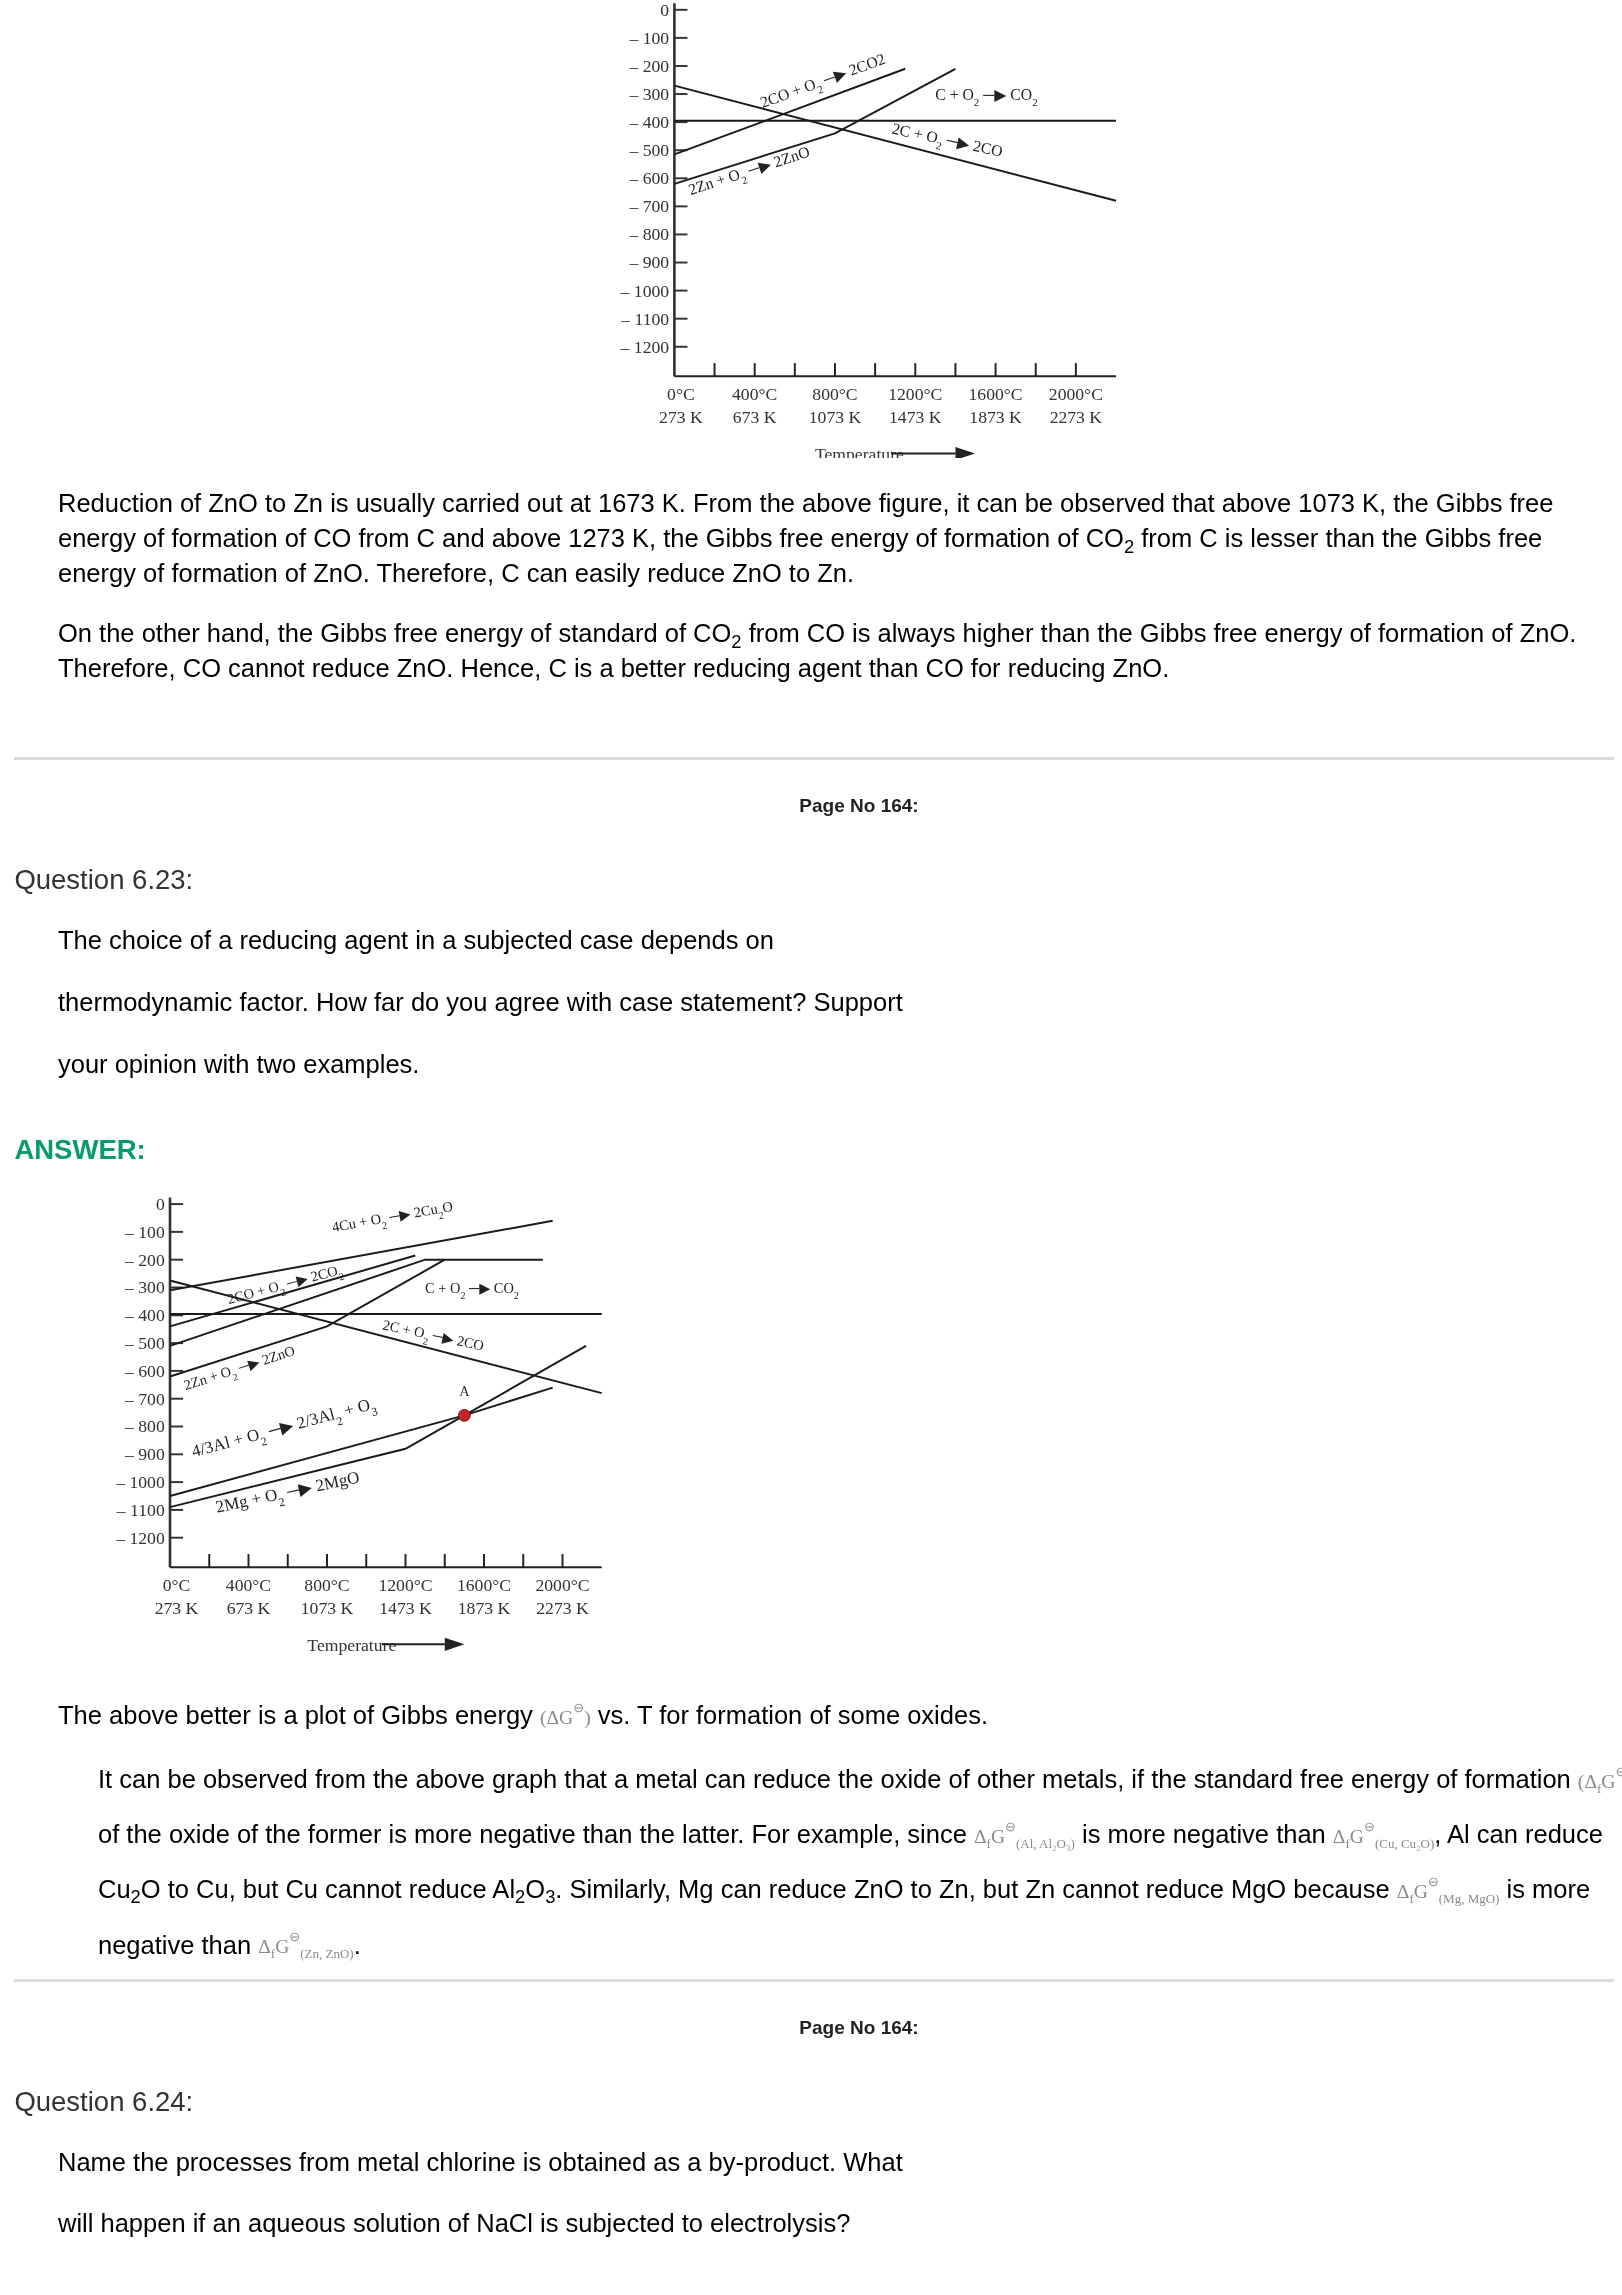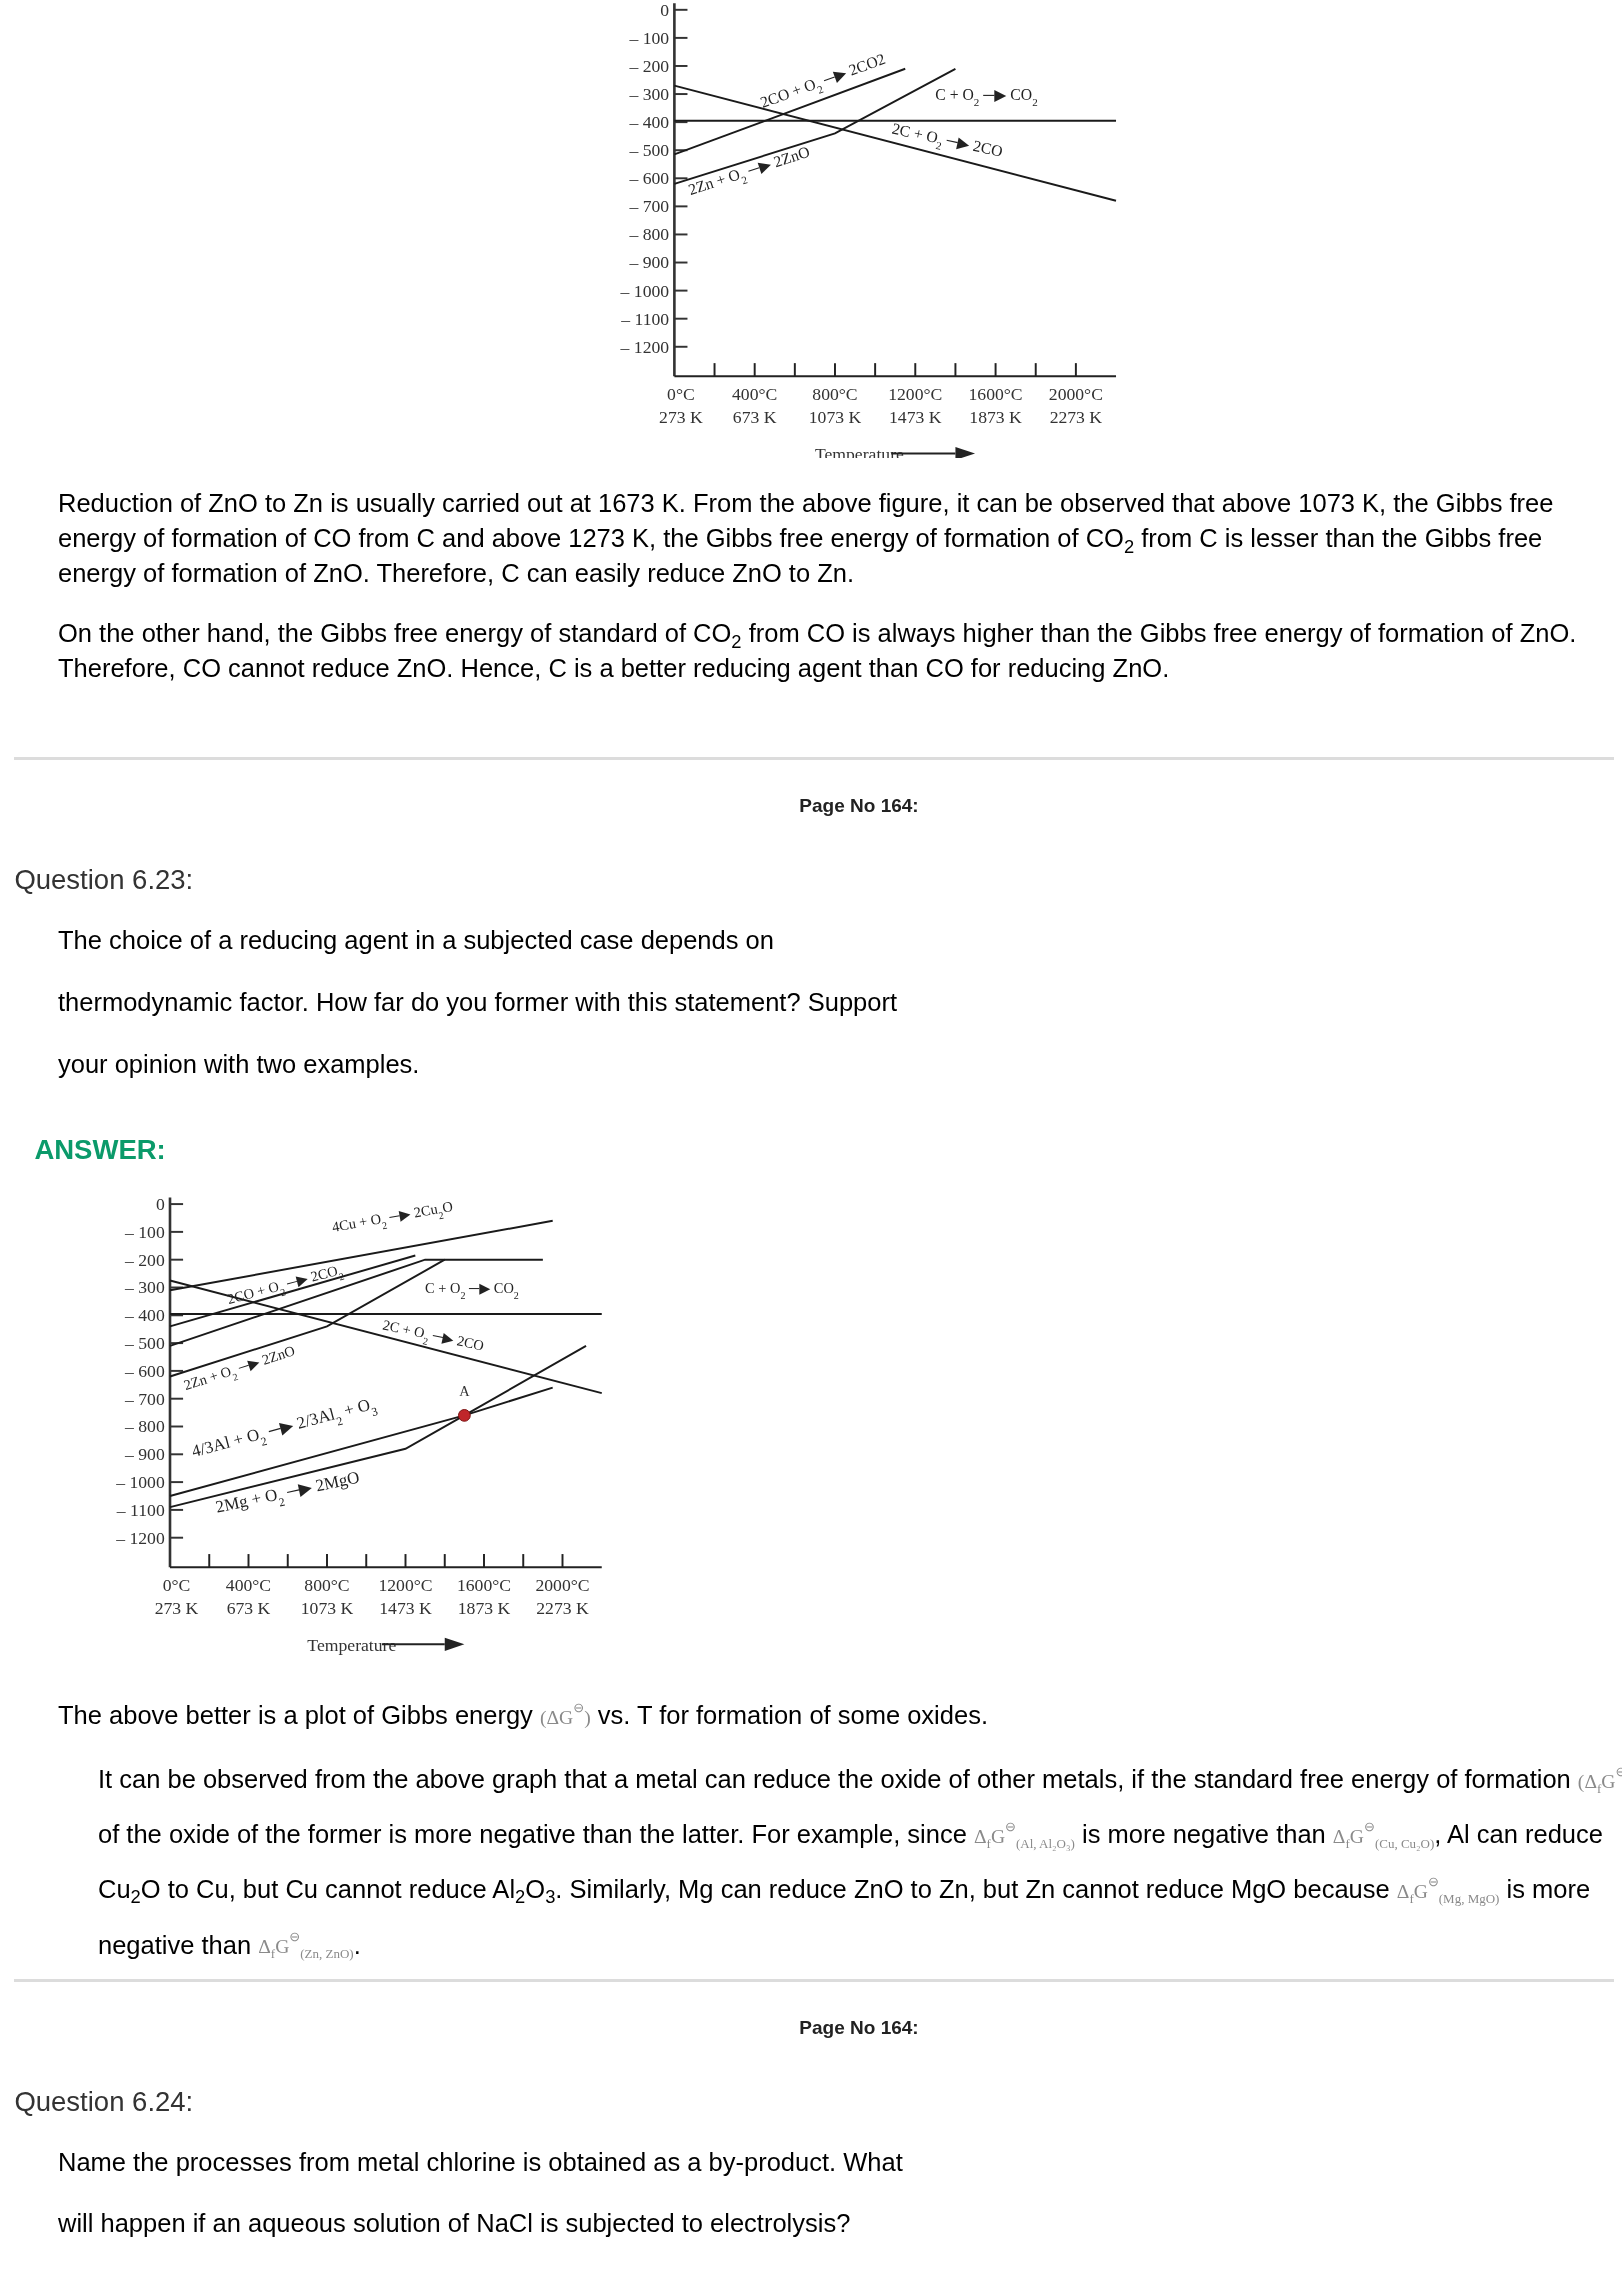--- a/index.html
+++ b/index.html
@@ -93,23 +93,23 @@
 </div>
 <div class="para" style="top:616px;">
   <span>On the other hand, the Gibbs free energy of standard of CO</span><sub>2</sub><span> from CO is always higher than the Gibbs free energy of formation of ZnO. Therefore, CO cannot reduce ZnO. Hence, C is a better reducing agent than CO for reducing ZnO.</span>
 </div>
 
 <div class="sep" style="top:757px;"></div>
 
 <div class="page-no" style="top:795px;">Page No 164:</div>
 <div class="q-title" style="top:864px;">Question 6.23:</div>
 <div class="q-line" style="top:924px;">The choice of a reducing agent in a subjected case depends on</div>
-<div class="q-line" style="top:986px;">thermodynamic factor. How far do you former with this statement? Support</div>
+<div class="q-line" style="top:986px;">thermodynamic factor. How far do you agree with case statement? Support</div>
 <div class="q-line" style="top:1048px;">your opinion with two examples.</div>
-<div class="answer" style="top:1134px;margin-left:20px;">ANSWER:</div>
+<div class="answer" style="top:1134px;">ANSWER:</div>
 
 <svg class="abs" id="chart2" style="left:39px; top:1191px;" width="576" height="471" viewBox="0 0 880 720">
     <line x1="200" y1="10" x2="200" y2="575" stroke="#333" stroke-width="4"></line>
     <line x1="200" y1="575" x2="860" y2="575" stroke="#222" stroke-width="3"></line>
     <line x1="200" y1="20" x2="220" y2="20" stroke="#333" stroke-width="3"></line>
     <text x="192" y="29" font-size="27" text-anchor="end" fill="#333">0</text>
     <line x1="200" y1="62.5" x2="220" y2="62.5" stroke="#333" stroke-width="3"></line>
     <text x="192" y="71.5" font-size="27" text-anchor="end" fill="#333">– 100</text>
     <line x1="200" y1="105" x2="220" y2="105" stroke="#333" stroke-width="3"></line>
     <text x="192" y="114" font-size="27" text-anchor="end" fill="#333">– 200</text>

